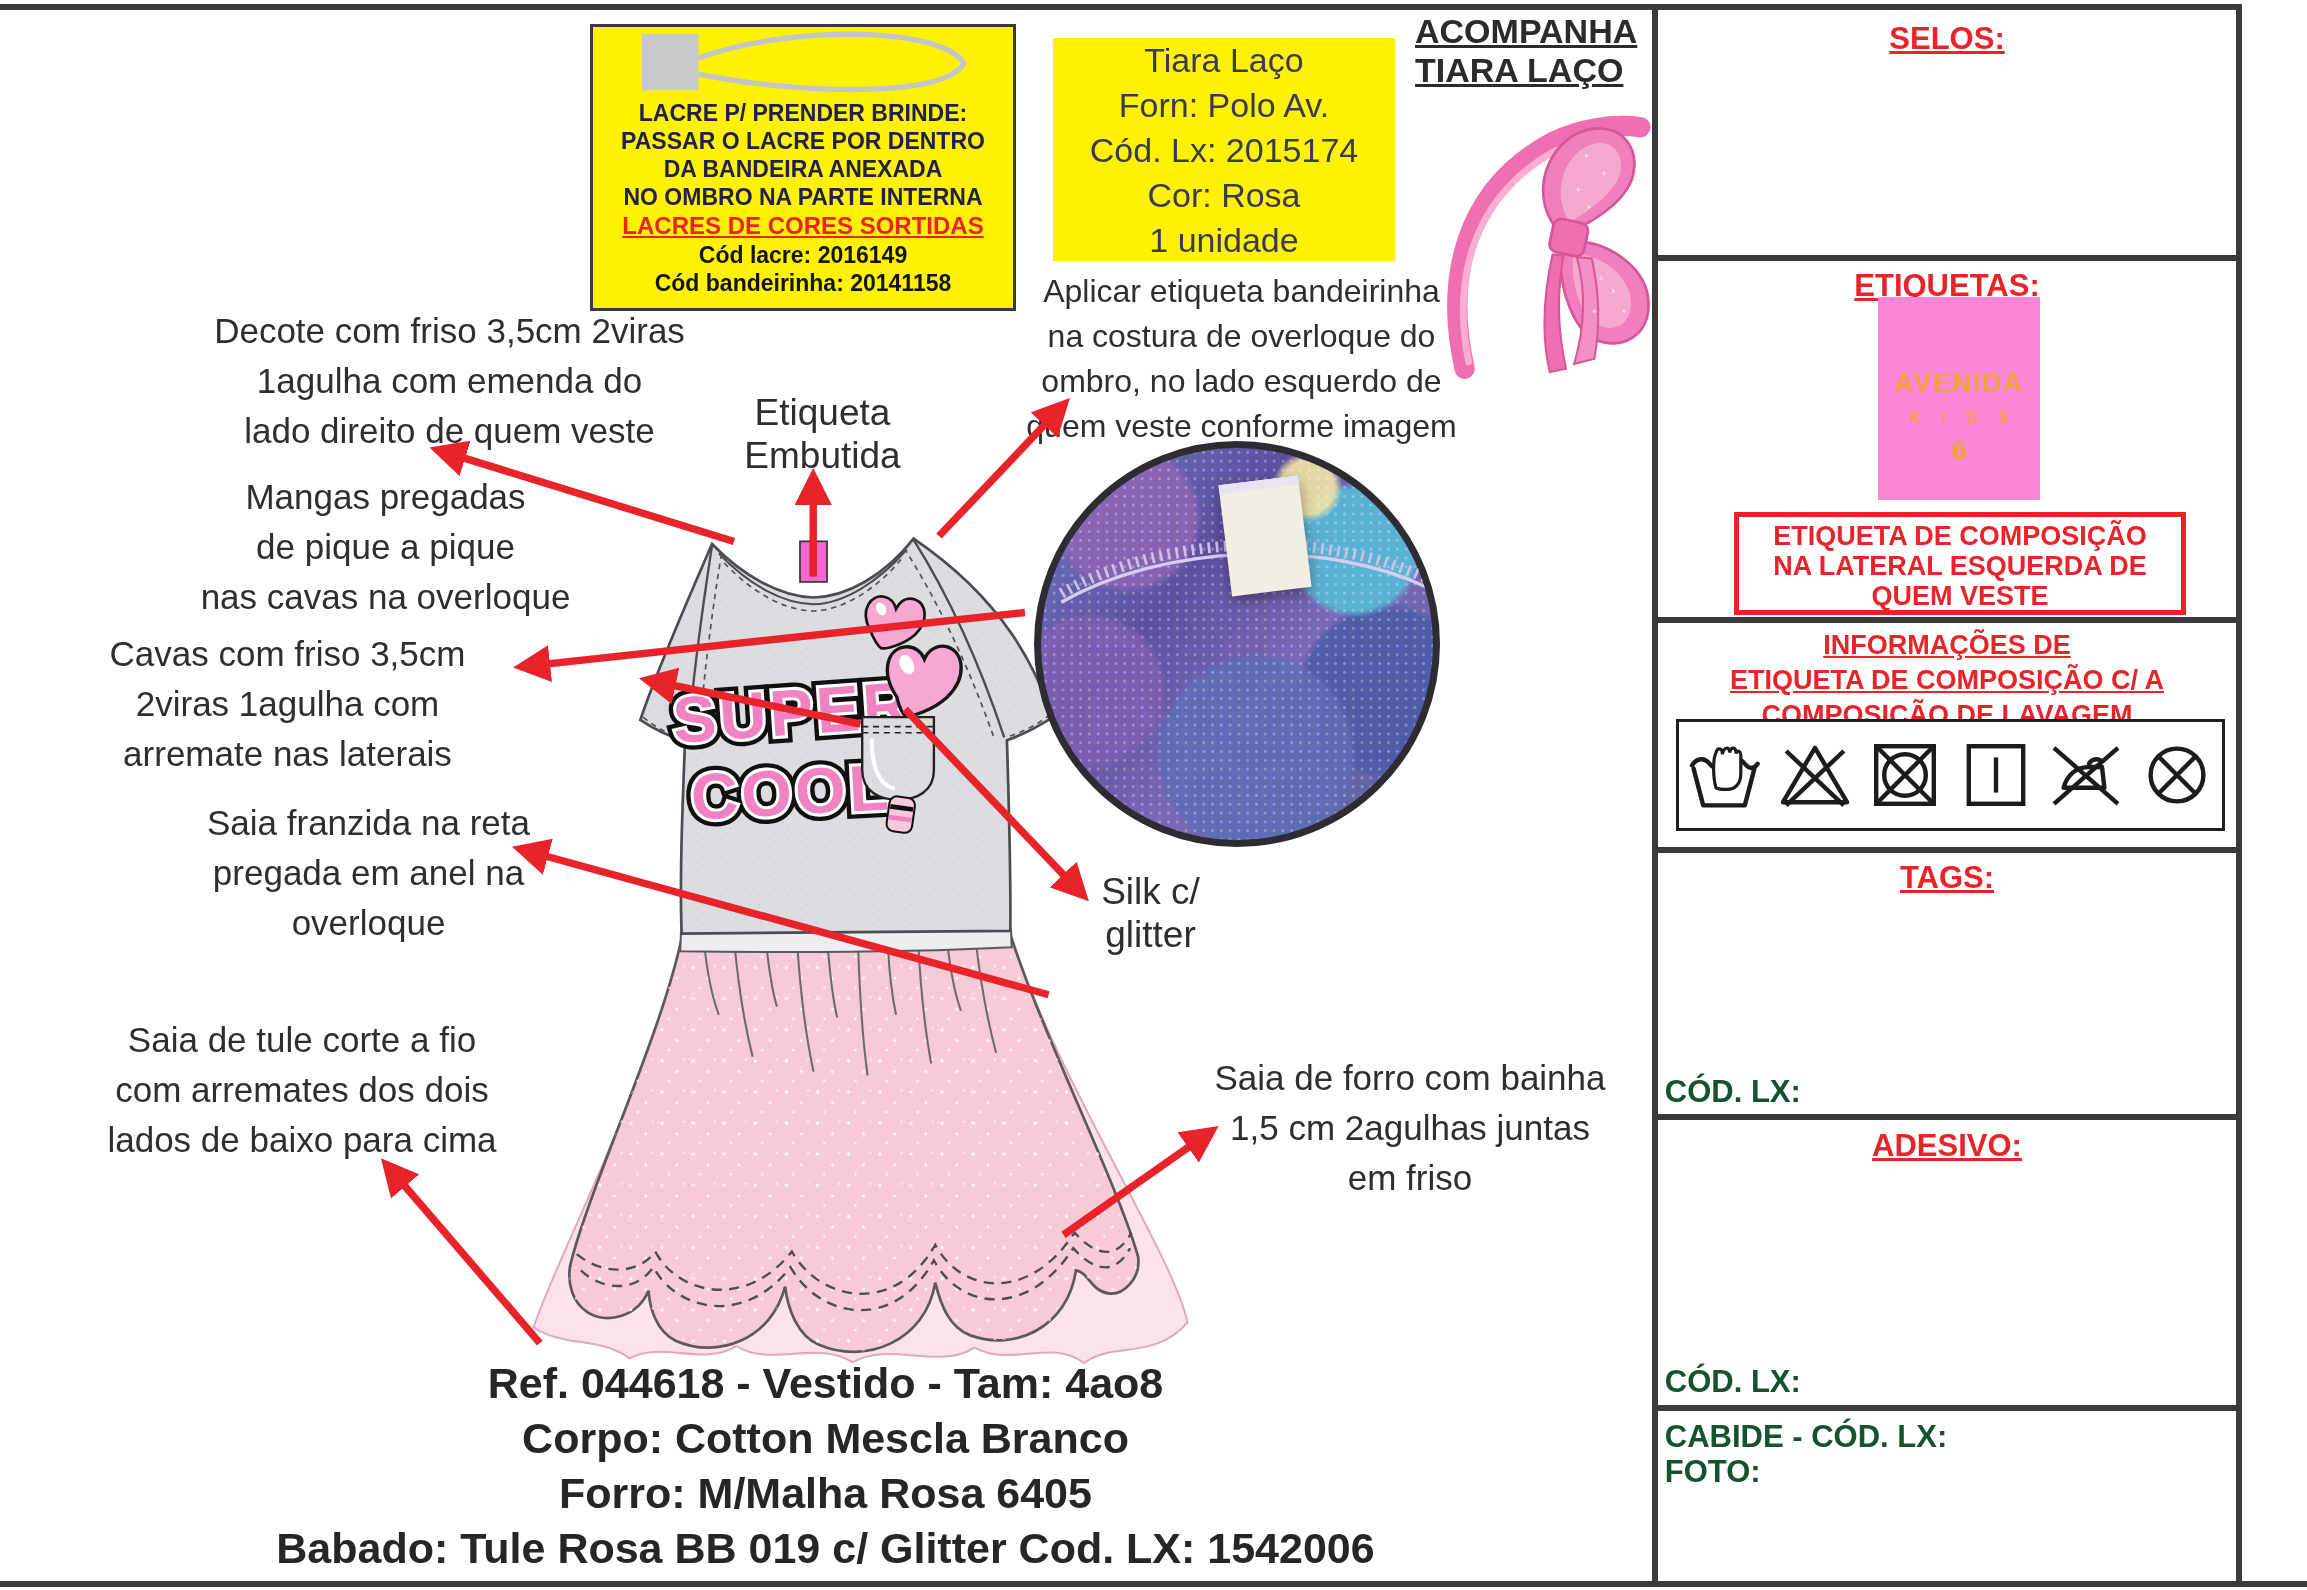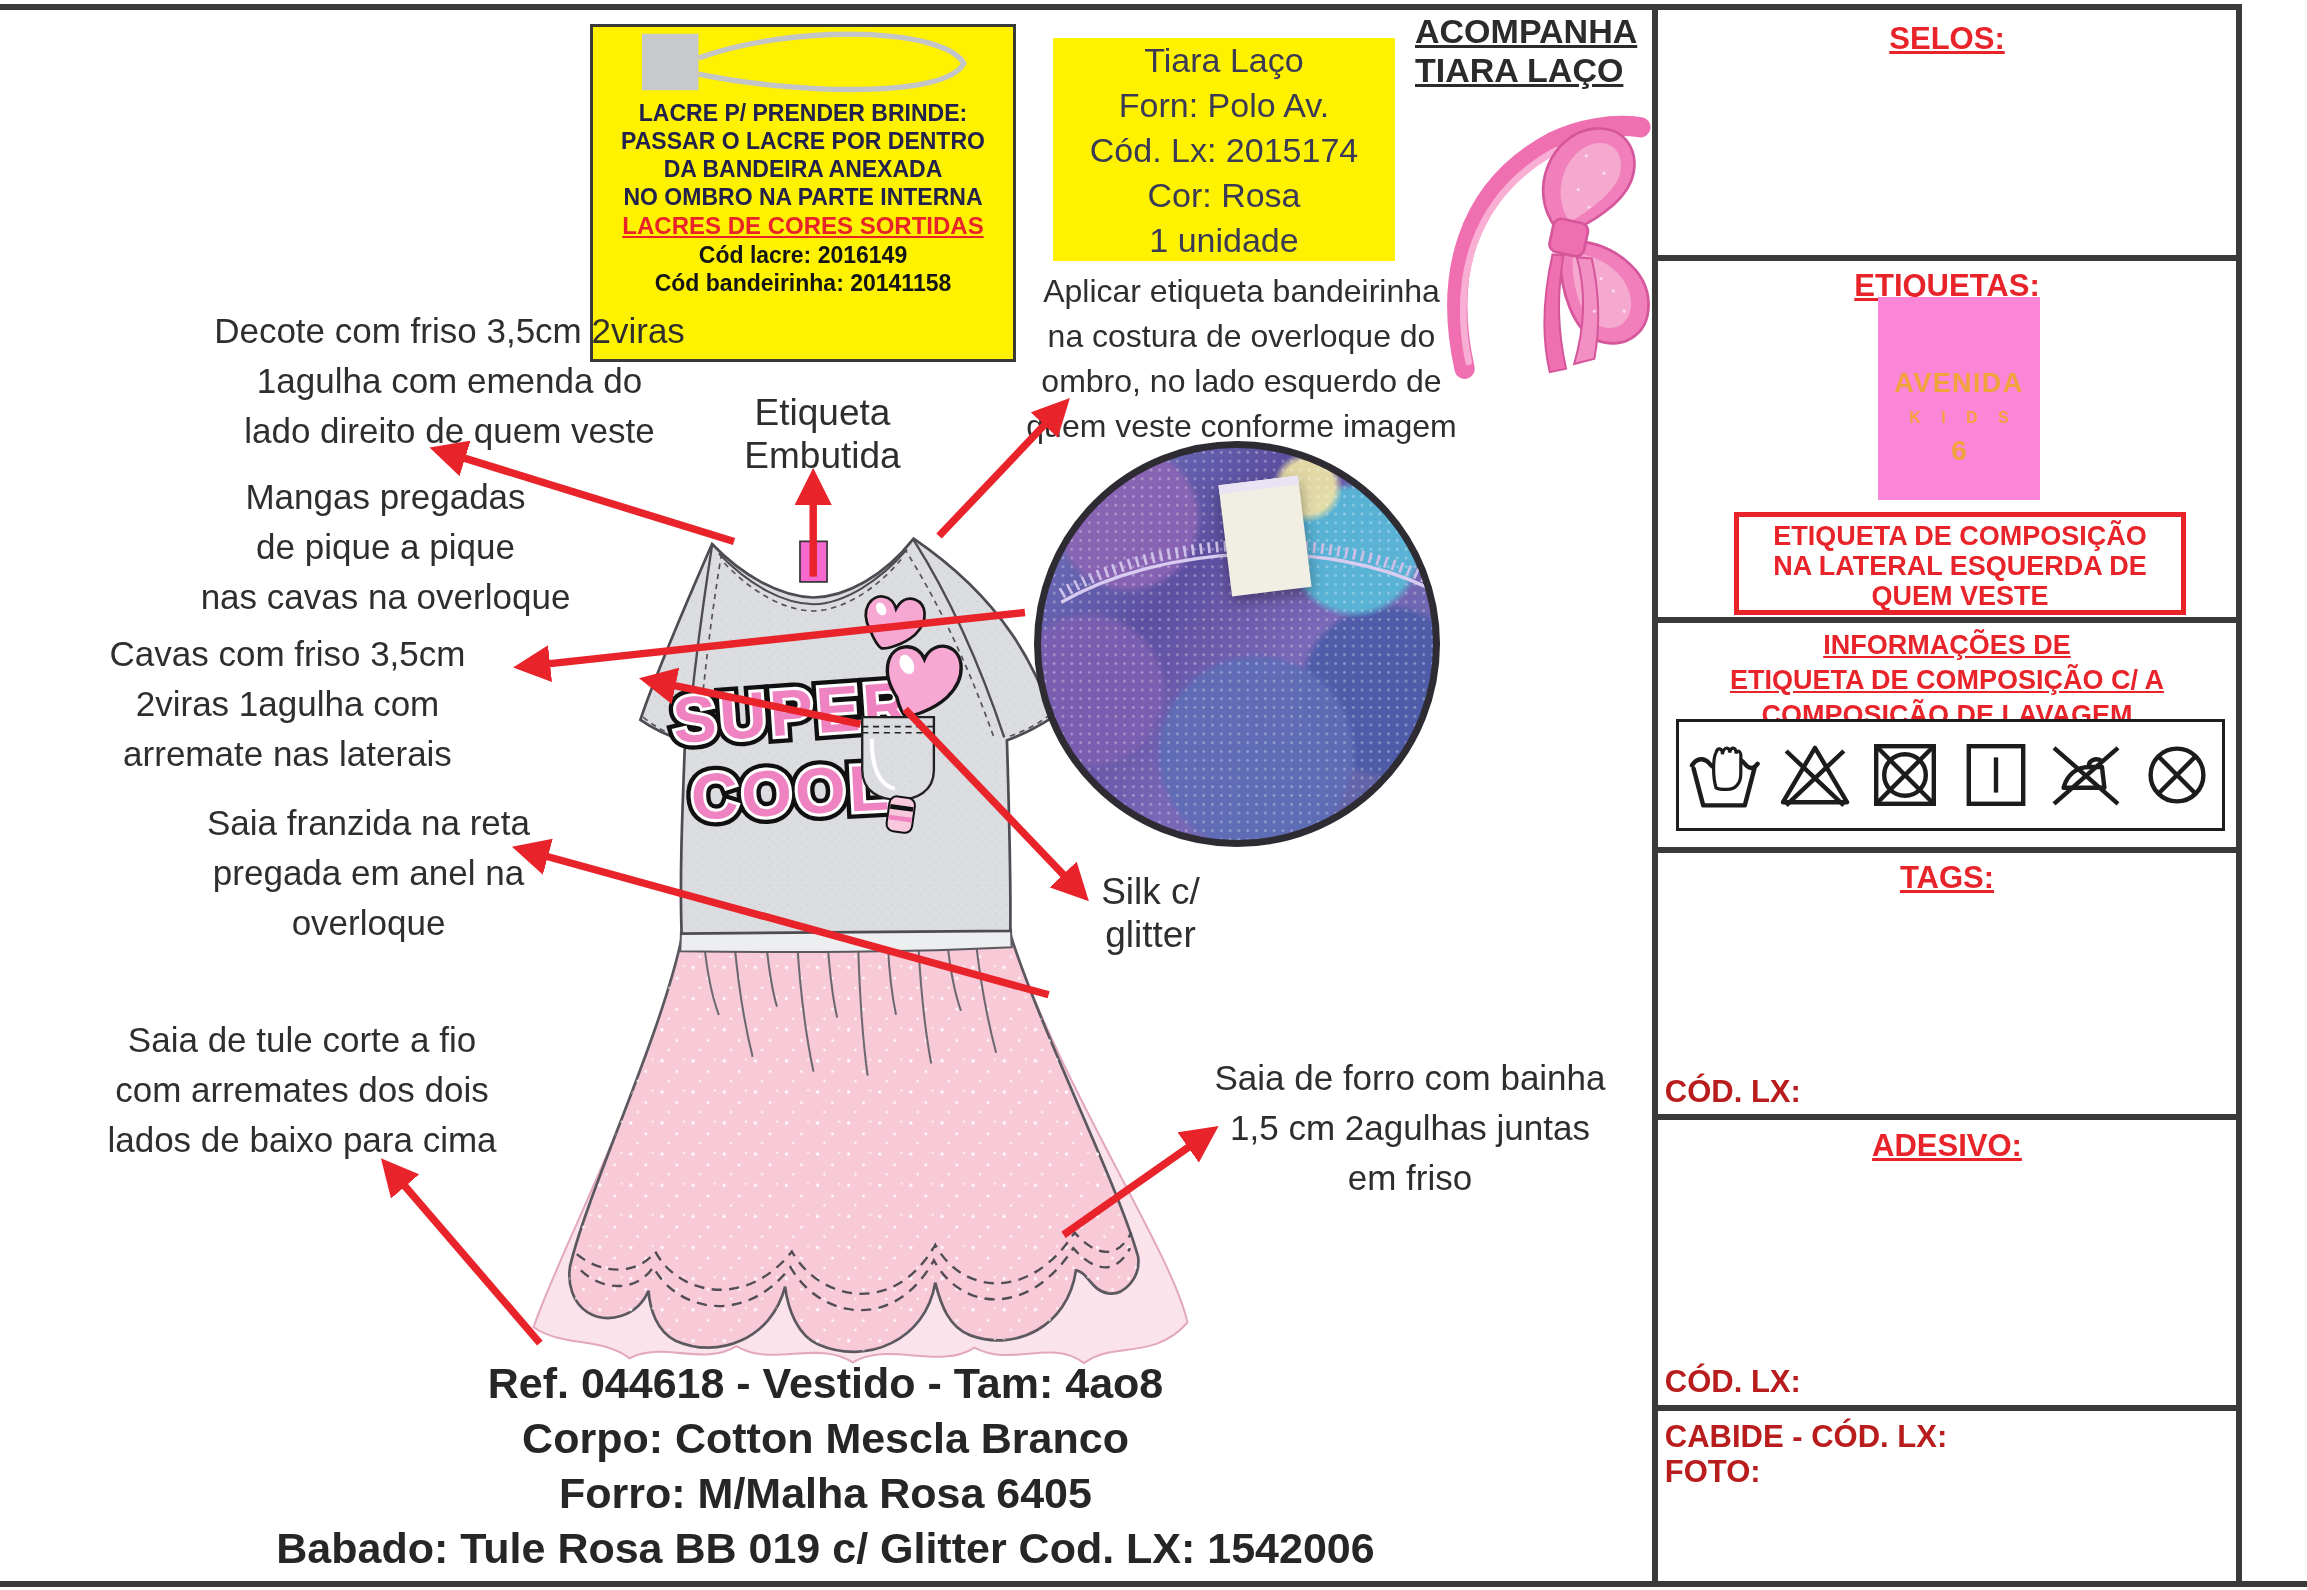--- a/index.html
+++ b/index.html
@@ -2,21 +2,21 @@
 <html style="font-size:10.8px"><head>
 <meta charset="utf-8">
 <style>
   html,body{margin:0;padding:0;background:#888;}
   #sheet{position:relative;width:2307px;height:1591px;background:#ffffff;overflow:hidden;
          font-family:"Liberation Sans",sans-serif;}
   .abs{position:absolute;}
   
   .hline{position:absolute;background:#3a3a3a;}
   
-  .lacre-box{position:absolute;left:590px;top:24px;width:426px;height:338px;background:#FFF200;
+  .lacre-box{position:absolute;left:590px;top:24px;width:426px;height:287px;background:#FFF200;
              border:3.4px solid #3a3a3a;box-sizing:border-box;text-align:center;z-index:30;}
   .lacre-box .txt{font-weight:bold;font-size:23px;line-height:28px;color:#21214C;}
   .lacre-box .red{font-weight:bold;font-size:24px;line-height:30px;color:#E8232A;text-decoration:underline;}
   .lacre-box .cod{font-weight:bold;font-size:23px;line-height:28px;color:#141414;}
   .tiara-box{position:absolute;left:1053px;top:38px;width:342px;height:223px;background:#FFF200;
              text-align:center;z-index:30;}
   .tiara-box .line{font-size:34px;line-height:45px;color:#3A3A55;}
   
   .acompanha{position:absolute;left:1415px;top:12px;width:237px;z-index:30;}
   .acompanha div{font-weight:bold;font-size:34px;line-height:39px;color:#2b2b2b;text-decoration:underline;}
@@ -30,21 +30,21 @@
   .footer{position:absolute;left:95px;top:1356px;width:1461px;text-align:center;z-index:30;}
   .footer .l{font-weight:bold;font-size:43px;line-height:55px;color:#262626;}
   
   .panel{position:absolute;left:1652px;top:4px;width:590px;height:1583px;border:6px solid #3a3a3a;
          box-sizing:border-box;background:#fff;z-index:40;}
   .panel .divider{position:absolute;left:0;width:578px;height:6px;background:#3a3a3a;}
   .phead{position:absolute;width:578px;text-align:center;font-weight:bold;font-size:31px;
          color:#E8232A;text-decoration:underline;}
   .pinfo{position:absolute;width:578px;text-align:center;font-weight:bold;font-size:27px;line-height:35px;
          color:#E8232A;text-decoration:underline;}
-  .pcod{position:absolute;left:6.8px;font-weight:bold;font-size:31px;color:#b91c1c;}
+  .pcod{position:absolute;left:6.8px;font-weight:bold;font-size:31px;color:#14532d;}
   .brand-label{position:absolute;left:220px;top:287px;width:162px;height:203px;background:#FB86D7;
                text-align:center;}
   .brand-label .nm{margin-top:71px;font-weight:bold;font-size:27px;color:#F0A33B;letter-spacing:1.4px;}
   .brand-label .sb{margin-top:9.5px;font-size:16px;color:#F0A33B;letter-spacing:8px;font-weight:bold;margin-left:8px;}
   .brand-label .sz{margin-top:8px;font-size:28px;font-weight:bold;color:#F0A33B;}
   .comp-box{position:absolute;left:76px;top:502px;width:452px;height:103px;border:5.4px solid #E8232A;
             box-sizing:border-box;text-align:center;}
   .comp-box .l{font-weight:bold;font-size:27px;line-height:30px;color:#E8232A;}
   .care-box{position:absolute;left:18px;top:709px;width:549px;height:112px;border:3.4px solid #1e1e1e;
             box-sizing:border-box;display:flex;align-items:center;justify-content:space-around;background:#fff;}

